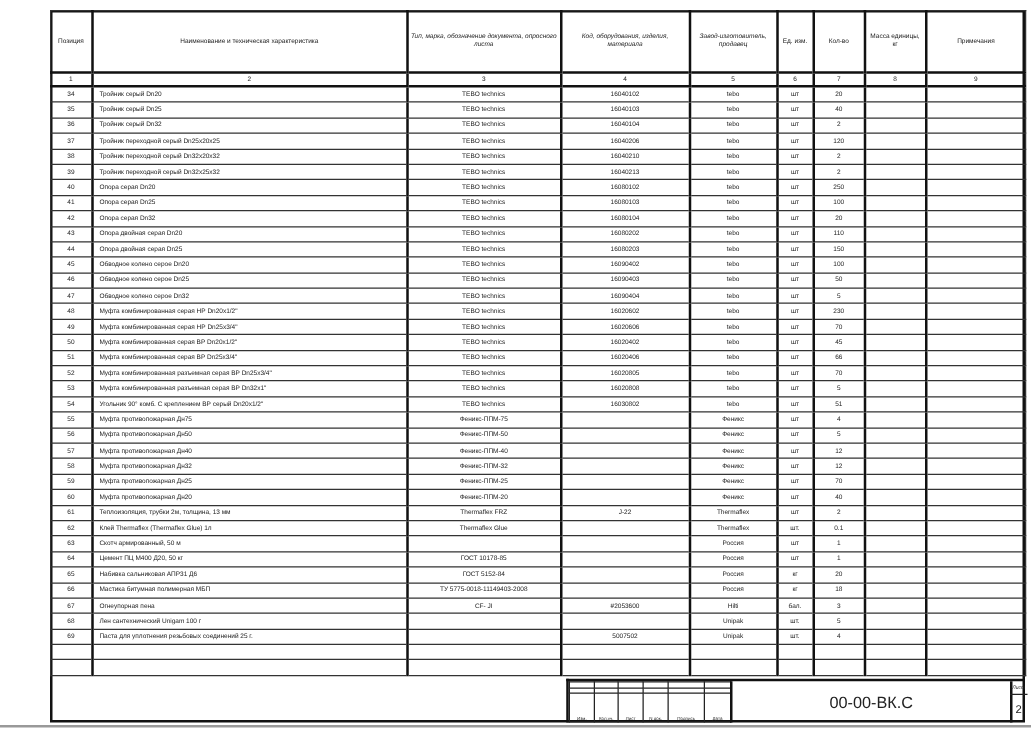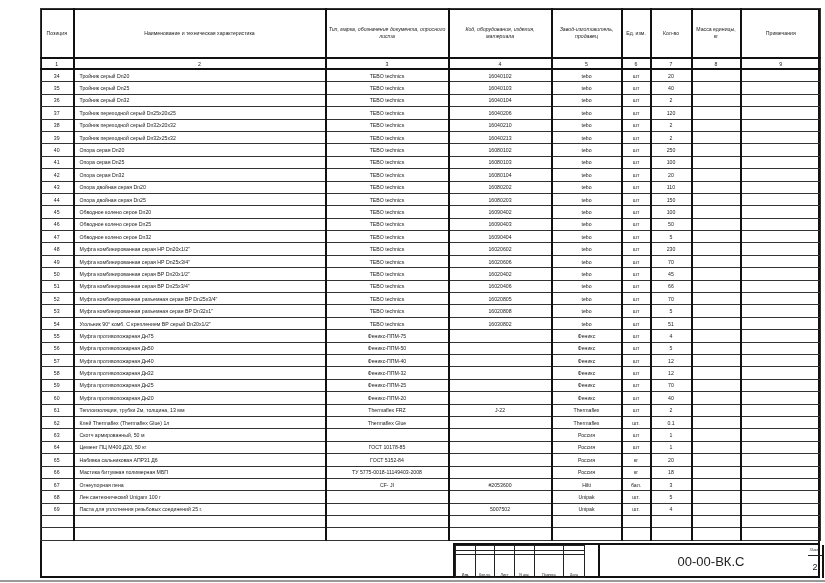--- a/index.html
+++ b/index.html
@@ -12,21 +12,21 @@
   table.spec tr.nums td { height: 9px; font-size: 5.2px; }
   table.spec tr.row td { height: 11.4px; }
   table.spec td.name { text-align: left; padding-left: 5px; }
   table.spec .thick-l { border-left: 2px solid #111; }
   table.spec tr.nums td { border-top: 2px solid #111; border-bottom: 2px solid #111; }
   .bottom-rule { position: absolute; left: 0; top: 580px; width: 825px; height: 2px; background: #999; }
   .stamp { position: absolute; left: 453px; top: 543px; width: 367px; height: 35px; border-top: 2px solid #111; border-left: 2px solid #111; box-sizing: border-box; }
   .stamp-grid { position: absolute; left: 0; top: 0; width: 129px; height: 33px; }
   .stamp-grid table { border-collapse: collapse; width: 129px; height: 33px; table-layout: fixed; }
   .stamp-grid td { border: 1px solid #222; font-size: 3.6px; text-align: center; vertical-align: bottom; padding: 0; }
-  .stamp-code { position: absolute; left: 129px; top: 0; width: 222px; height: 33px; border-left: 2px solid #111; border-right: 2px solid #111; display: flex; align-items: center; justify-content: center; font-size: 13px; color: #222; margin-left: 14px; }
+  .stamp-code { position: absolute; left: 129px; top: 0; width: 222px; height: 33px; border-left: 2px solid #111; border-right: 2px solid #111; display: flex; align-items: center; justify-content: center; font-size: 13px; color: #222; }
   .stamp-sheet { position: absolute; left: 353px; top: 0; width: 14px; height: 33px; }
   .stamp-sheet .lbl { height: 10px; border-bottom: 1px solid #222; font-size: 4px; font-style: italic; text-align: center; line-height: 10px; }
   .stamp-sheet .val { height: 22px; font-size: 9px; text-align: center; line-height: 22px; }
 </style>
 </head>
 <body>
 
 <div class="sheet"></div>
 
 <table class="spec">

